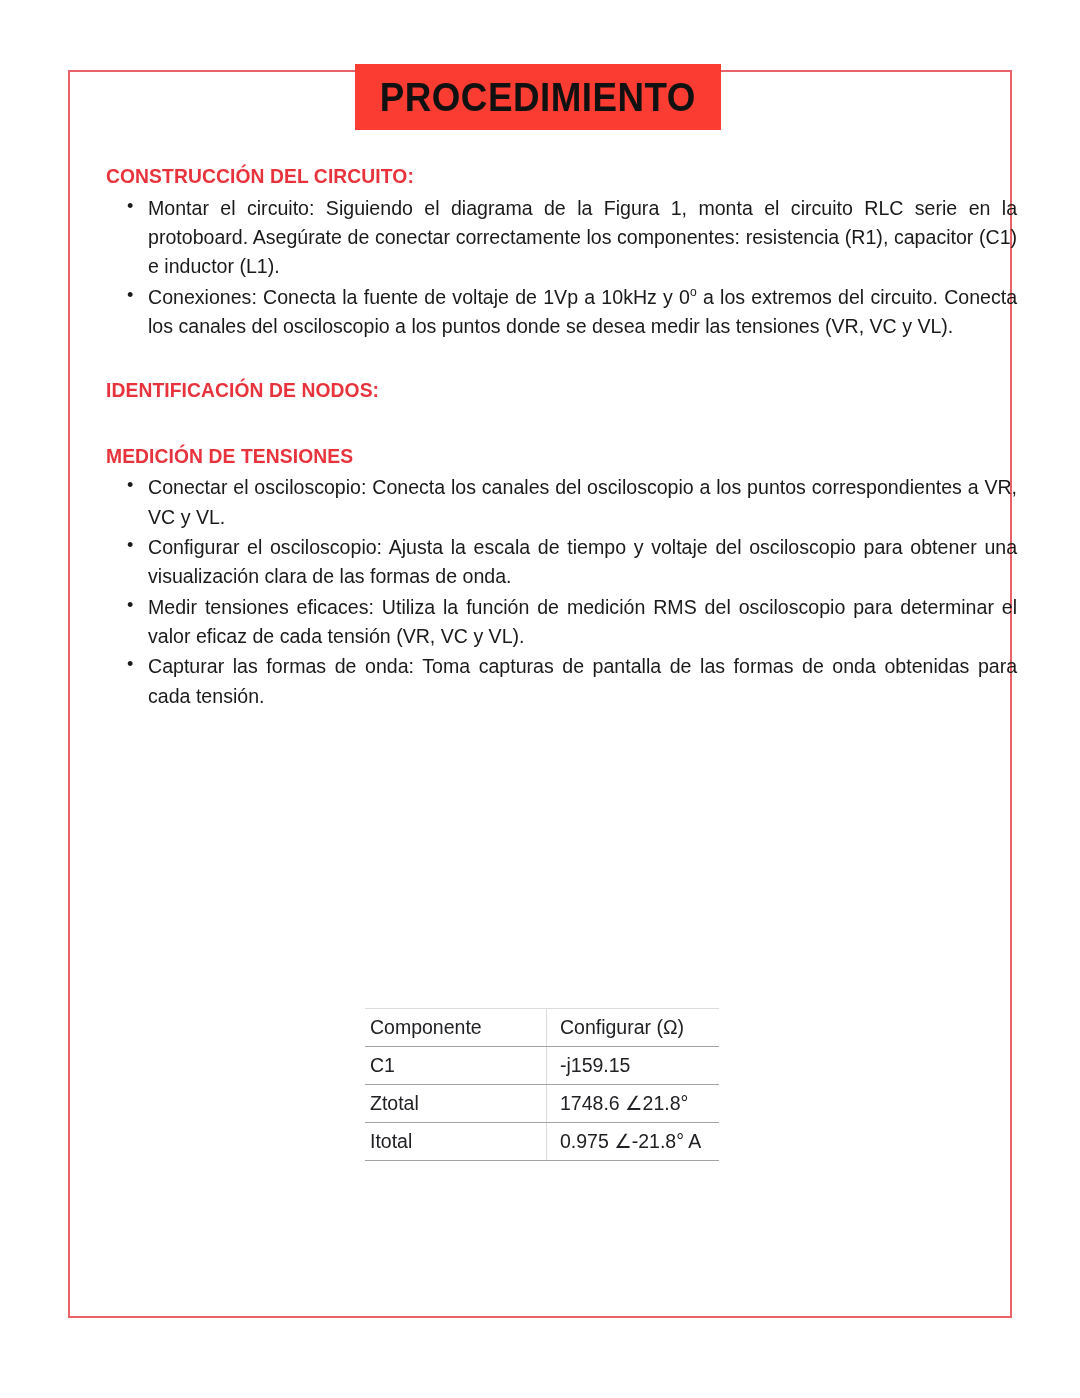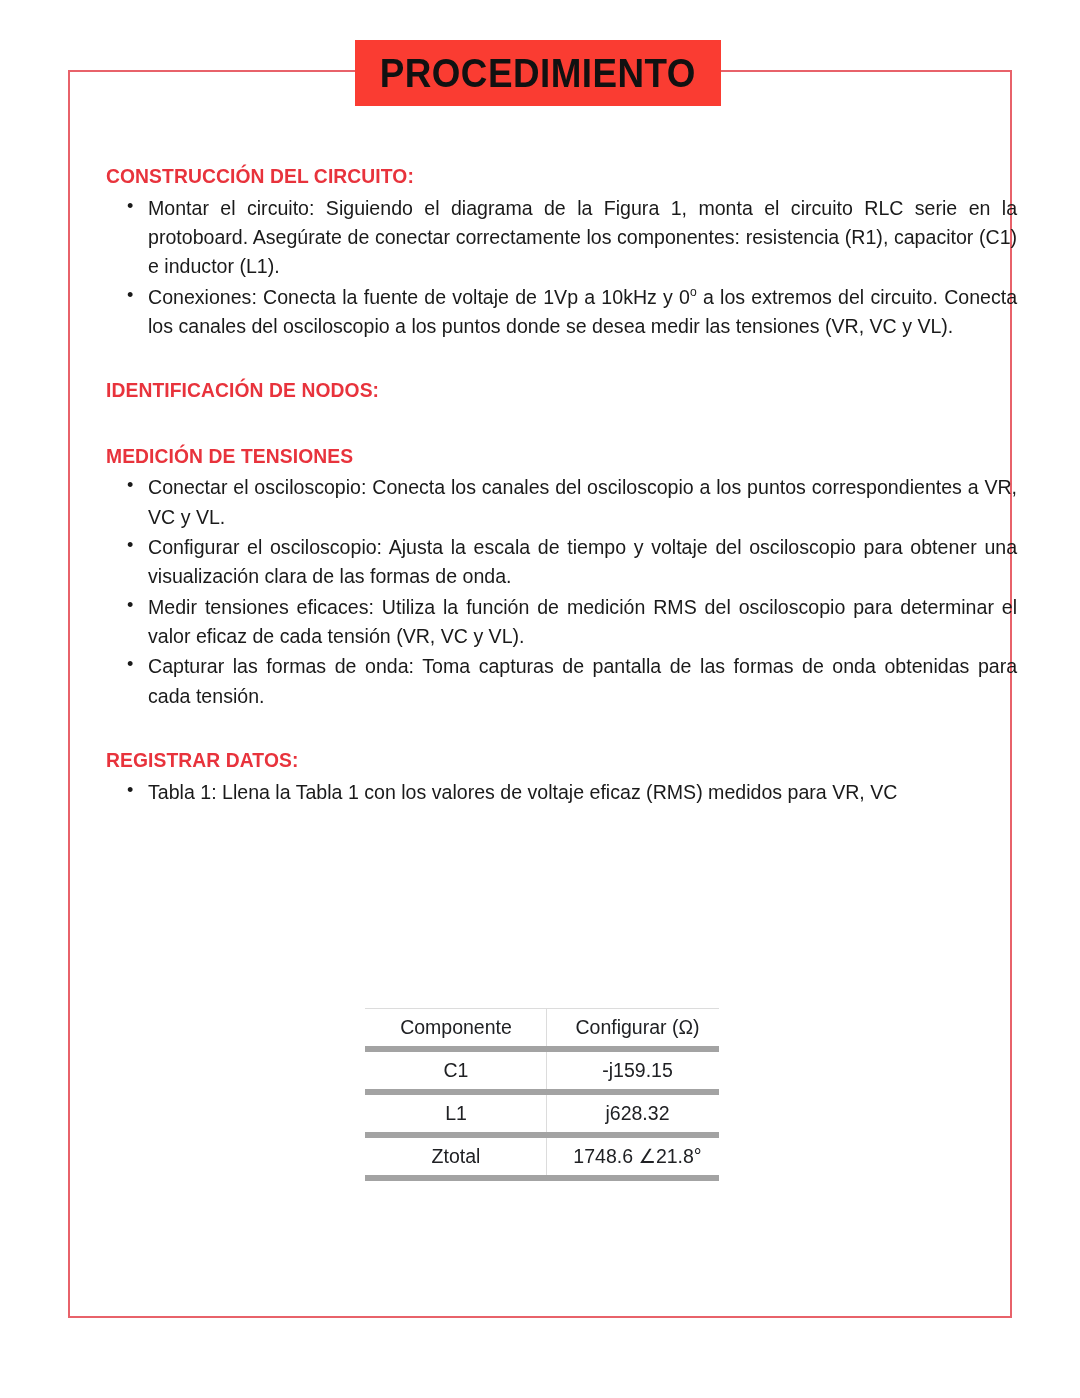--- a/index.html
+++ b/index.html
@@ -119,23 +119,23 @@
   }
   table#impedance-table {
     border-collapse: collapse;
     width: 354px;
     font-family: "Liberation Sans", sans-serif;
     font-size: 19.5px;
     color: #202124;
   }
   table#impedance-table th,
   table#impedance-table td {
-    border-bottom: 6px solid #a3a3a3;
+    border-bottom: 1px solid #a3a3a3;
     padding: 7px 4px 7px 5px;
-    text-align: center;
+    text-align: left;
     font-weight: normal;
     height: 22px;
     vertical-align: middle;
     white-space: nowrap;
   }
   table#impedance-table th:first-child,
   table#impedance-table td:first-child {
     width: 172px;
     border-right: 1px solid #dcdcdc;
   }
@@ -145,21 +145,21 @@
   }
   table#impedance-table tr:first-child th {
     border-top: 1px solid #dcdcdc;
   }
 </style>
 </head>
 <body>
 
 <div id="page-frame" style="border-color: rgb(232, 98, 106);"></div>
 
-<div id="title-banner" style="background: rgb(250, 60, 50);">
+<div id="title-banner" style="background: rgb(250, 60, 50); margin-top: 24px;">
   <span class="title-text" style="color: rgb(17, 17, 17);">PROCEDIMIENTO</span>
 </div>
 
 <div id="content">
 
   <div class="section">
     <div class="section-heading" style="color: rgb(232, 51, 60);">CONSTRUCCIÓN DEL CIRCUITO:</div>
     <ul class="bullets">
       <li>
         <span>Montar el circuito: Siguiendo el diagrama de la Figura 1, monta el circuito RLC serie en la protoboard. Asegúrate de conectar correctamente los componentes: resistencia (R1), capacitor (C1) e inductor (L1).</span>
@@ -191,47 +191,39 @@
         <span>Medir tensiones eficaces: Utiliza la función de medición RMS del osciloscopio para determinar el valor eficaz de cada tensión (VR, VC y VL).</span>
       </li>
       <li>
         <span>Capturar las formas de onda: Toma capturas de pantalla de las formas de onda obtenidas para cada tensión.</span>
       </li>
     </ul>
   </div>
 
   <div class="gap"></div>
 
-  <div class="section">
-    <div class="section-heading" style="color: rgb(232, 51, 60);">REGISTRAR DATOS:</div>
-    <ul class="bullets">
-      <li>
-        <span>Tabla 1: Llena la Tabla 1 con los valores de voltaje eficaz (RMS) medidos para VR, VC</span>
-      </li>
-    </ul>
-  </div>
 
 </div>
 
 <div id="impedance-table-wrap">
   <table id="impedance-table">
     <thead>
       <tr>
         <th>Componente</th>
         <th>Configurar (Ω)</th>
       </tr>
     </thead>
     <tbody>
       <tr>
         <td>C1</td>
         <td>-j159.15</td>
       </tr>
       <tr>
-        <td>L1</td>
-        <td>j628.32</td>
-      </tr>
-      <tr>
         <td>Ztotal</td>
         <td>1748.6 ∠21.8°</td>
+      </tr>
+      <tr>
+        <td>Itotal</td>
+        <td>0.975 ∠-21.8° A</td>
       </tr>
     </tbody>
   </table>
 </div>
 
 </body></html>

